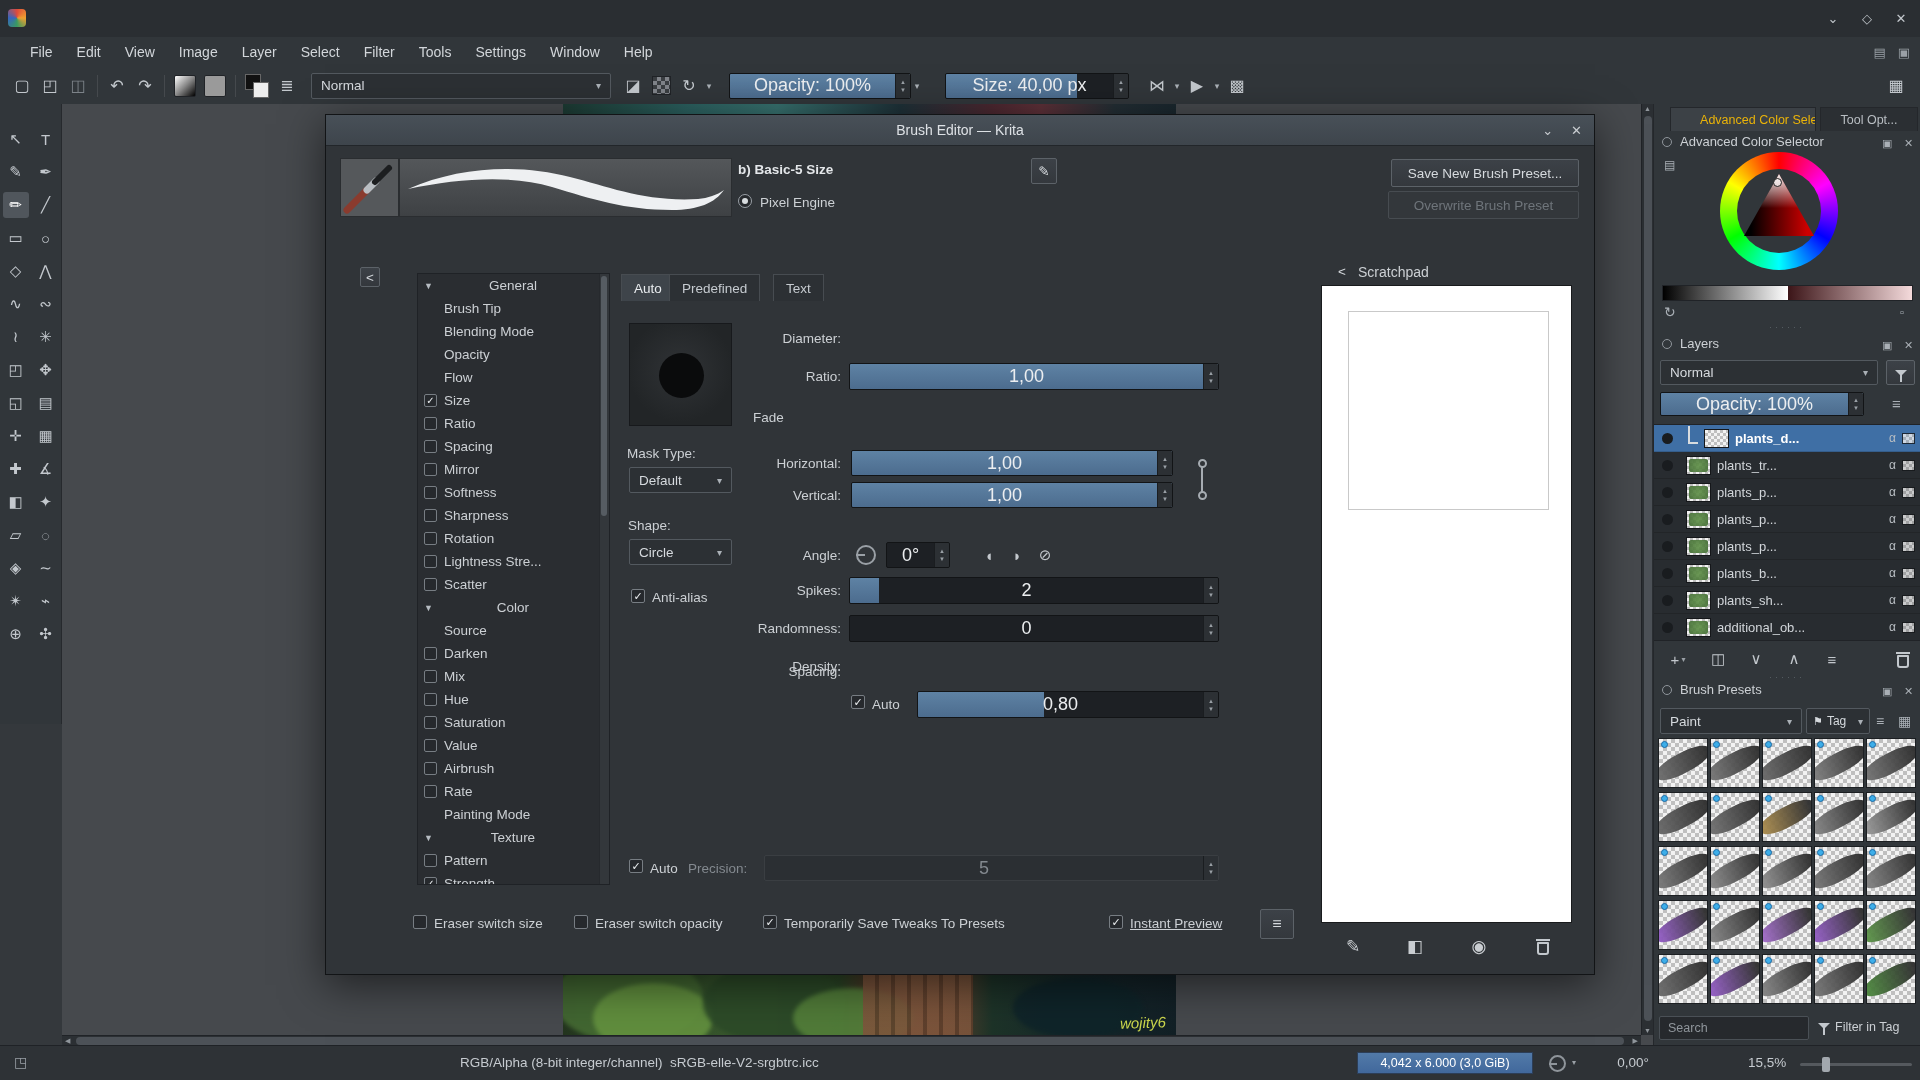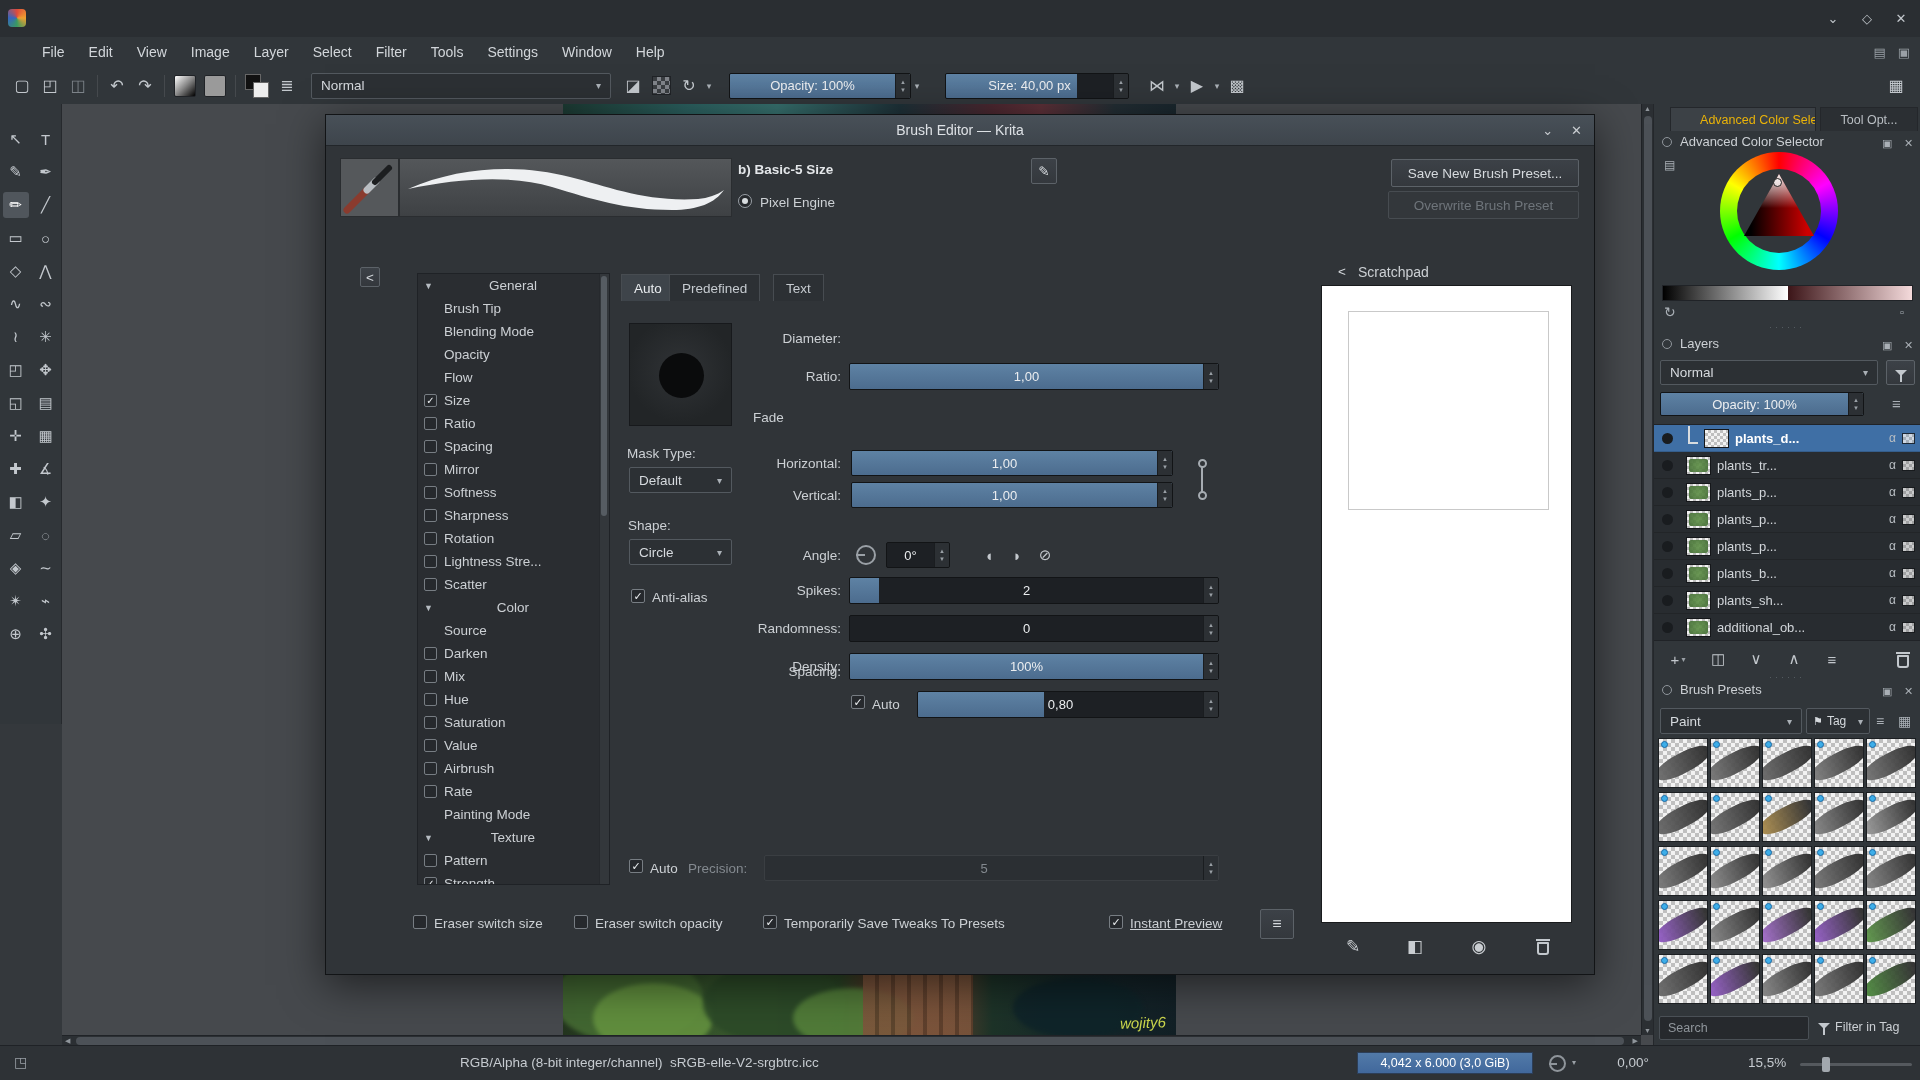--- a/index.html
+++ b/index.html
@@ -5,21 +5,21 @@
   html,body{margin:0;padding:0;background:#222;}
   #root{position:relative;width:1920px;height:1080px;background:#34383c;font-family:"Liberation Sans",sans-serif;color:#d2d6da;overflow:hidden;font-size:14px;cursor:default;}
   
   #titlebar{position:absolute;left:0;top:0;right:0;height:37px;background:#2a2e32;border-bottom:1px solid #1e2124;display:flex;align-items:center;}
   #app-logo{position:absolute;left:8px;top:9px;width:18px;height:18px;border-radius:4px;background:conic-gradient(#e04a3a,#f0a030,#3a9a60,#3566c0,#e04a3a);}
   #title-text{flex:1;text-align:center;color:#9ba1a7;font-size:14px;}
   #win-controls{position:absolute;right:10px;top:0;height:37px;display:flex;align-items:center;gap:16px;color:#c3c8cd;font-size:13px;}
   .wc{width:18px;text-align:center;}
   
   #menubar{position:absolute;left:0;top:37px;right:0;height:30px;background:#31363a;border-bottom:1px solid #26292d;display:flex;align-items:center;}
-  #menu-items{display:flex;padding-left:30px;}
+  #menu-items{display:flex;padding-left:18px;}
   .menu-item{padding:0 12px;line-height:30px;font-size:14px;color:#d2d6da;}
   #menu-right{position:absolute;right:10px;display:flex;gap:12px;color:#9aa0a6;font-size:13px;}
   
   #toolbar{position:absolute;left:0;top:67px;right:0;height:37px;background:#31363a;border-bottom:1px solid #232629;display:flex;align-items:center;padding-left:8px;}
   .tbtn{width:28px;height:28px;display:flex;align-items:center;justify-content:center;color:#c3c8cd;font-size:16px;border-radius:3px;flex:0 0 auto;}
   .tbtn.dim{color:#7d8389;}
   .tsep{width:1px;height:22px;background:#45494d;margin:0 5px;flex:0 0 auto;}
   .swatch{width:20px;height:20px;border:1px solid #202327;border-radius:2px;margin:0 4px;flex:0 0 auto;}
   #grad-swatch{background:linear-gradient(135deg,#fff,#888 50%,#000);}
   #pattern-swatch{background:#9a9a9a;}
@@ -28,21 +28,21 @@
   #fgbg .bg{position:absolute;right:0;bottom:0;width:14px;height:14px;background:#eee;border:1px solid #666;}
   .kcombo{position:relative;background:#2c3034;border:1px solid #53595f;border-radius:2px;display:flex;align-items:center;padding:0 9px;font-size:13.5px;color:#d6dade;box-sizing:border-box;}
   .kcombo::after{content:"▾";margin-left:auto;font-size:10px;color:#aab0b6;padding-left:8px;}
   #blend-combo{width:300px;height:26px;margin-left:10px;flex:0 0 auto;}
   .checker-dark{width:17px;height:17px;background-image:linear-gradient(45deg,#80848a 25%,transparent 25%,transparent 75%,#80848a 75%),linear-gradient(45deg,#80848a 25%,transparent 25%,transparent 75%,#80848a 75%);background-size:8px 8px;background-position:0 0,4px 4px;background-color:#3a3e42;border:1px solid #202327;}
   .tarrow{width:12px;height:28px;display:flex;align-items:center;justify-content:center;color:#aab0b6;flex:0 0 auto;}
   .tarrow::after{content:"▾";font-size:9px;}
   
   .kslider{position:relative;background:#1d2024;border:1px solid #121416;border-radius:2px;overflow:hidden;box-sizing:border-box;}
   .kslider .fill{position:absolute;left:0;top:0;bottom:0;background:linear-gradient(#5e82a4,#4c6c8e);}
-  .kslider .txt{position:absolute;inset:0 15px 0 0;display:flex;align-items:center;justify-content:center;font-size:13px;color:#eceef0;white-space:nowrap;}
+  .kslider .txt{position:absolute;inset:0 15px 0 0;display:flex;align-items:center;justify-content:center;font-size:18px;color:#eceef0;white-space:nowrap;}
   .kslider .spin{position:absolute;right:0;top:0;bottom:0;width:14px;background:#2c3034;border-left:1px solid #1a1d20;display:flex;flex-direction:column;align-items:center;justify-content:center;color:#9aa0a6;}
   .kslider .spin::before{content:"▲";font-size:6px;line-height:8px;}
   .kslider .spin::after{content:"▼";font-size:6px;line-height:8px;}
   .kslider.disabled{background:#2b2f33;border-color:#3a3e42;}
   .kslider.disabled .txt{color:#83898f;}
   #opacity-slider{width:182px;height:26px;margin-left:14px;flex:0 0 auto;}
   #size-slider{width:184px;height:26px;margin-left:22px;flex:0 0 auto;}
   
   #toolbox{position:absolute;left:0;top:104px;width:62px;height:620px;background:#31363a;border-right:1px solid #26292d;display:grid;grid-template-columns:26px 26px;justify-content:center;align-content:start;gap:7px 4px;padding-top:22px;box-sizing:border-box;}
   .tool{width:26px;height:26px;display:flex;align-items:center;justify-content:center;font-size:15px;color:#c3c8cd;border-radius:3px;}
@@ -513,25 +513,20 @@
     </div>
 
     <span class="dlabel r" style="left:360px;top:506px;width:155px">Randomness:</span>
     <div class="kslider" style="position:absolute;left:523px;top:500px;width:370px;height:27px">
       <div class="fill" style="width: 0%;"></div>
       <div class="txt">0</div>
       <div class="spin"></div>
     </div>
 
     <span class="dlabel r" style="left:360px;top:544px;width:155px">Density:</span>
-    <div class="kslider" style="position:absolute;left:523px;top:538px;width:370px;height:27px">
-      <div class="fill" style="width: 100%;"></div>
-      <div class="txt">100%</div>
-      <div class="spin"></div>
-    </div>
 
     <span class="dlabel r" style="left:360px;top:549px;width:155px">Spacing:</span>
     <span class="acheck" style="left:525px;top:580px">
         <span class="kcheck">✓</span>
       </span>
     <span class="dlabel" style="left:546px;top:582px">Auto</span>
     <div class="kslider" style="position:absolute;left:591px;top:576px;width:302px;height:27px">
       <div class="fill" style="width: 42%;"></div>
       <div class="txt">0,80</div>
       <div class="spin"></div>

